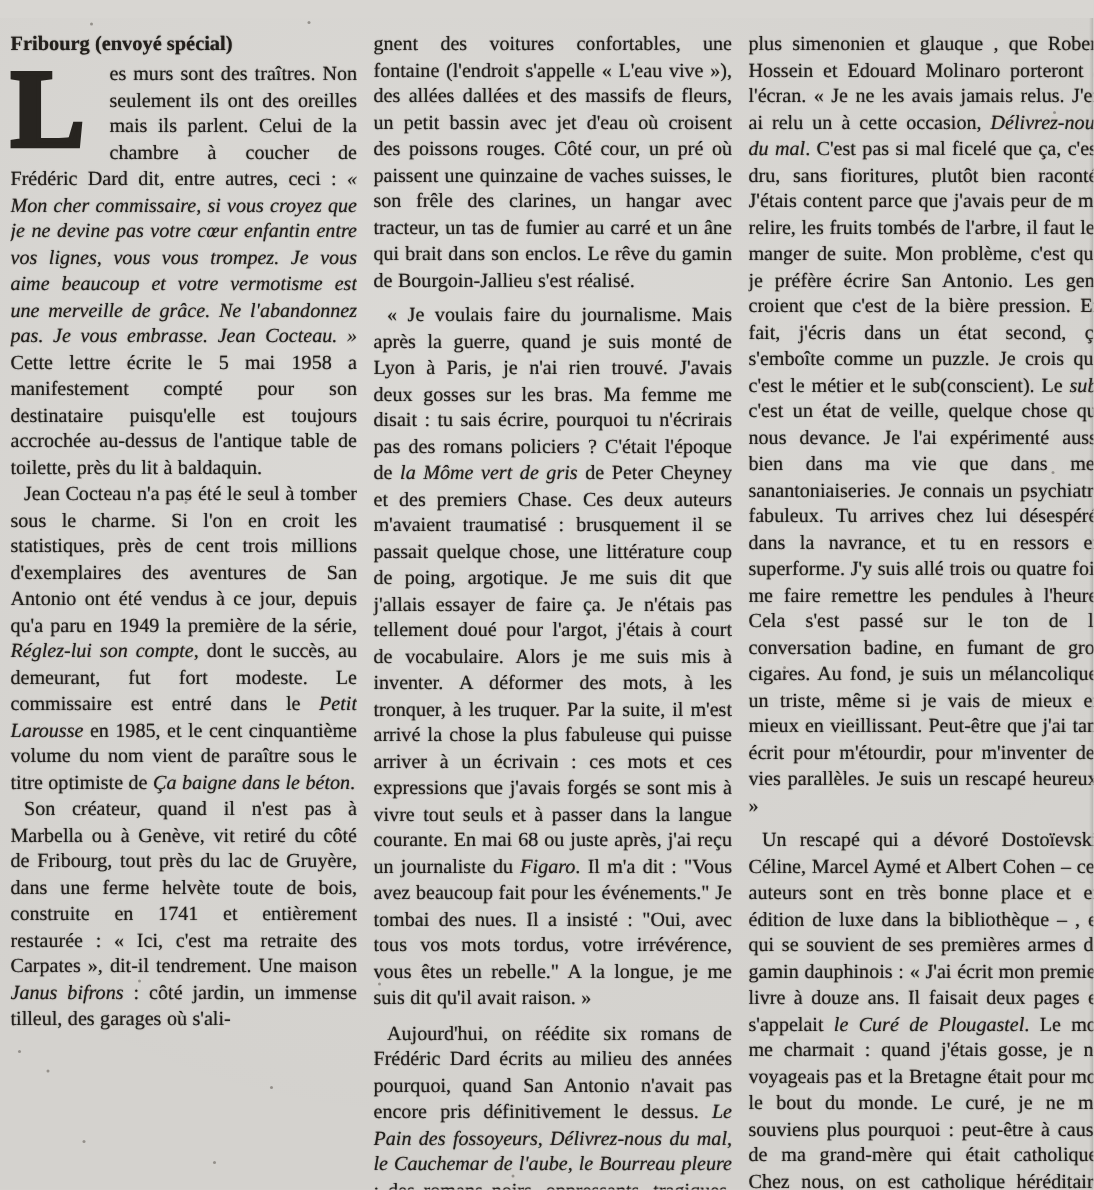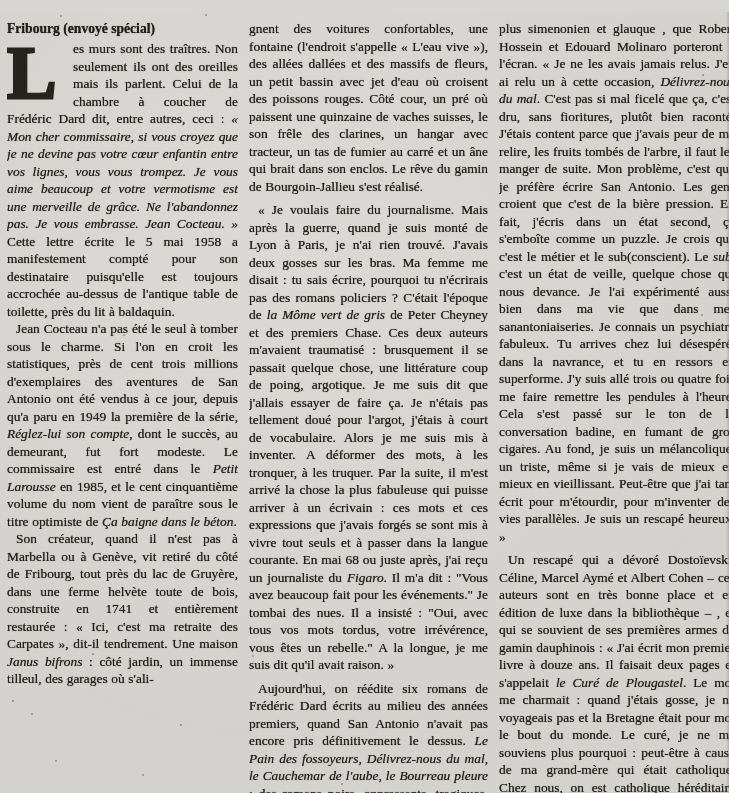--- a/index.html
+++ b/index.html
@@ -84,21 +84,21 @@
       <div class="colbody">
           <p class=""><span class="dropcap">L</span><span>es murs sont des traîtres. Non seulement ils ont des oreilles mais ils parlent. Celui de la chambre à coucher de Frédéric Dard dit, entre autres, ceci : </span><span class="it">« Mon cher commissaire, si vous croyez que je ne devine pas votre cœur enfantin entre vos lignes, vous vous trompez. Je vous aime beaucoup et votre vermotisme est une merveille de grâce. Ne l'abandonnez pas. Je vous embrasse. Jean Cocteau. »</span><span> Cette lettre écrite le 5 mai 1958 a manifestement compté pour son destinataire puisqu'elle est toujours accrochée au-dessus de l'antique table de toilette, près du lit à baldaquin.</span></p>
           <p class="indent "><span>Jean Cocteau n'a pas été le seul à tomber sous le charme. Si l'on en croit les statistiques, près de cent trois millions d'exemplaires des aventures de San Antonio ont été vendus à ce jour, depuis qu'a paru en 1949 la première de la série, </span><span class="it">Réglez-lui son compte</span><span>, dont le succès, au demeurant, fut fort modeste. Le commissaire est entré dans le </span><span class="it">Petit Larousse</span><span> en 1985, et le cent cinquantième volume du nom vient de paraître sous le titre optimiste de </span><span class="it">Ça baigne dans le béton</span><span>.</span></p>
           <p class="indent "><span>Son créateur, quand il n'est pas à Marbella ou à Genève, vit retiré du côté de Fribourg, tout près du lac de Gruyère, dans une ferme helvète toute de bois, construite en 1741 et entièrement restaurée : « Ici, c'est ma retraite des Carpates », dit-il tendrement. Une maison </span><span class="it">Janus bifrons</span><span> : côté jardin, un immense tilleul, des garages où s'ali-</span></p>
         </div>
     </div>
     <div class="col col2">
       <div class="colbody">
           <p class=""><span>gnent des voitures confortables, une fontaine (l'endroit s'appelle « L'eau vive »), des allées dallées et des massifs de fleurs, un petit bassin avec jet d'eau où croisent des poissons rouges. Côté cour, un pré où paissent une quinzaine de vaches suisses, le son frêle des clarines, un hangar avec tracteur, un tas de fumier au carré et un âne qui brait dans son enclos. Le rêve du gamin de Bourgoin-Jallieu s'est réalisé.</span></p>
           <p class="indent gap"><span>« Je voulais faire du journalisme. Mais après la guerre, quand je suis monté de Lyon à Paris, je n'ai rien trouvé. J'avais deux gosses sur les bras. Ma femme me disait : tu sais écrire, pourquoi tu n'écrirais pas des romans policiers ? C'était l'époque de </span><span class="it">la Môme vert de gris</span><span> de Peter Cheyney et des premiers Chase. Ces deux auteurs m'avaient traumatisé : brusquement il se passait quelque chose, une littérature coup de poing, argotique. Je me suis dit que j'allais essayer de faire ça. Je n'étais pas tellement doué pour l'argot, j'étais à court de vocabulaire. Alors je me suis mis à inventer. A déformer des mots, à les tronquer, à les truquer. Par la suite, il m'est arrivé la chose la plus fabuleuse qui puisse arriver à un écrivain : ces mots et ces expressions que j'avais forgés se sont mis à vivre tout seuls et à passer dans la langue courante. En mai 68 ou juste après, j'ai reçu un journaliste du </span><span class="it">Figaro</span><span>. Il m'a dit : "Vous avez beaucoup fait pour les événements." Je tombai des nues. Il a insisté : "Oui, avec tous vos mots tordus, votre irrévérence, vous êtes un rebelle." A la longue, je me suis dit qu'il avait raison. »</span></p>
-          <p class="indent gap"><span>Aujourd'hui, on réédite six romans de Frédéric Dard écrits au milieu des années premiers, quand San Antonio n'avait pas encore pris définitivement le dessus. </span><span class="it">Le Pain des fossoyeurs, Délivrez-nous du mal, le Cauchemar de l'aube, le Bourreau pleure</span><span> : des romans noirs, oppressants, tragiques, tout ce qu'il y a de</span></p>
+          <p class="indent gap"><span>Aujourd'hui, on réédite six romans de Frédéric Dard écrits au milieu des années pourquoi, quand San Antonio n'avait pas encore pris définitivement le dessus. </span><span class="it">Le Pain des fossoyeurs, Délivrez-nous du mal, le Cauchemar de l'aube, le Bourreau pleure</span><span> : des romans noirs, oppressants, tragiques, tout ce qu'il y a de</span></p>
         </div>
     </div>
     <div class="col col3">
       <div class="colbody">
           <p class=""><span>plus simenonien et glauque , que Robert Hossein et Edouard Molinaro porteront à l'écran. « Je ne les avais jamais relus. J'en ai relu un à cette occasion, </span><span class="it">Délivrez-nous du mal</span><span>. C'est pas si mal ficelé que ça, c'est dru, sans fioritures, plutôt bien raconté. J'étais content parce que j'avais peur de me relire, les fruits tombés de l'arbre, il faut les manger de suite. Mon problème, c'est que je préfère écrire San Antonio. Les gens croient que c'est de la bière pression. En fait, j'écris dans un état second, ça s'emboîte comme un puzzle. Je crois que c'est le métier et le sub(conscient). Le </span><span class="it">sub</span><span>, c'est un état de veille, quelque chose qui nous devance. Je l'ai expérimenté aussi bien dans ma vie que dans mes sanantoniaiseries. Je connais un psychiatre fabuleux. Tu arrives chez lui désespéré, dans la navrance, et tu en ressors en superforme. J'y suis allé trois ou quatre fois me faire remettre les pendules à l'heure. Cela s'est passé sur le ton de la conversation badine, en fumant de gros cigares. Au fond, je suis un mélancolique, un triste, même si je vais de mieux en mieux en vieillissant. Peut-être que j'ai tant écrit pour m'étourdir, pour m'inventer des vies parallèles. Je suis un rescapé heureux. »</span></p>
           <p class="indent gap"><span>Un rescapé qui a dévoré Dostoïevski, Céline, Marcel Aymé et Albert Cohen – ces auteurs sont en très bonne place et en édition de luxe dans la bibliothèque – , et qui se souvient de ses premières armes de gamin dauphinois : « J'ai écrit mon premier livre à douze ans. Il faisait deux pages et s'appelait </span><span class="it">le Curé de Plougastel</span><span>. Le mot me charmait : quand j'étais gosse, je ne voyageais pas et la Bretagne était pour moi le bout du monde. Le curé, je ne me souviens plus pourquoi : peut-être à cause de ma grand-mère qui était catholique. Chez nous, on est catholique héréditaire mais pas pratiquant. Mon père, lui, était chaudronnier en cuivre. Quand je suis</span></p>
         </div>
     </div>
   </div>
   <div class="rule-light"></div>

